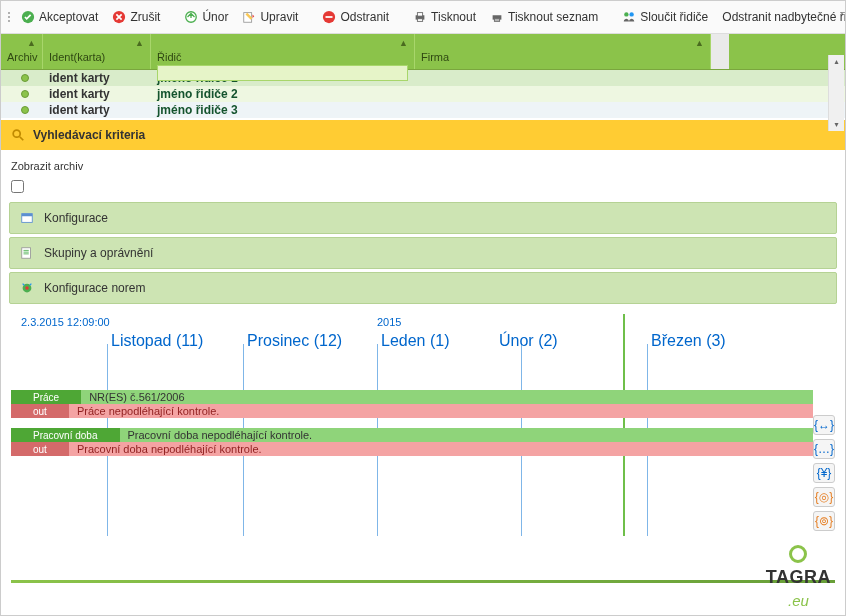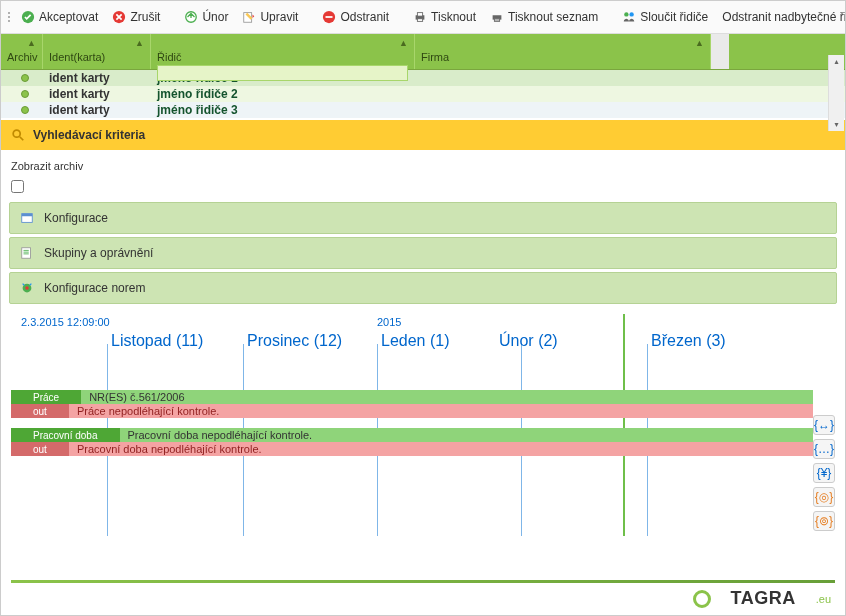--- a/index.html
+++ b/index.html
@@ -53,24 +53,24 @@
 .tl-tag.green { background: #4ea735; }
 .tl-tag.red { background: #d46a6a; }
 .tl-text { padding-left: 8px; color: #333; }
 .tl-text.red { color: #901f1f; }
 
 .side-buttons { position: absolute; right: 10px; top: 414px; display: flex; flex-direction: column; gap: 4px; }
 .side-btn { width: 22px; height: 20px; border: 1px solid #ccc; border-radius: 3px; background: #f5f5f5; display: flex; align-items: center; justify-content: center; color: #0066cc; font-size: 12px; cursor: pointer; }
 .side-btn.orange { color: #e67e22; }
 
 .footer-line { position: absolute; left: 10px; right: 10px; bottom: 32px; height: 3px; background: linear-gradient(to right, #8BC34A, #689f38); }
-.footer-brand { position: absolute; right: 14px; bottom: 6px; display: flex; align-items: center; gap: 20px; }
+.footer-brand { position: absolute; right: 14px; bottom: 6px; display: flex; align-items: center; gap: 4px; flex-direction: column; }
 .footer-brand .o { width: 18px; height: 18px; border: 3px solid #8BC34A; border-radius: 50%; }
 .footer-brand .t1 { font-size: 18px; font-weight: bold; color: #333; letter-spacing: 0.5px; }
-.footer-brand .t2 { font-size: 11px; color: #8BC34A; }
+.footer-brand .t2 { font-size: 15px; color: #8BC34A; font-style: italic; }
 </style>
 </head>
 <body>
 
 <div class="toolbar">
   <div class="tb-dots">
       <span></span>
       <span></span>
       <span></span>
     </div>

